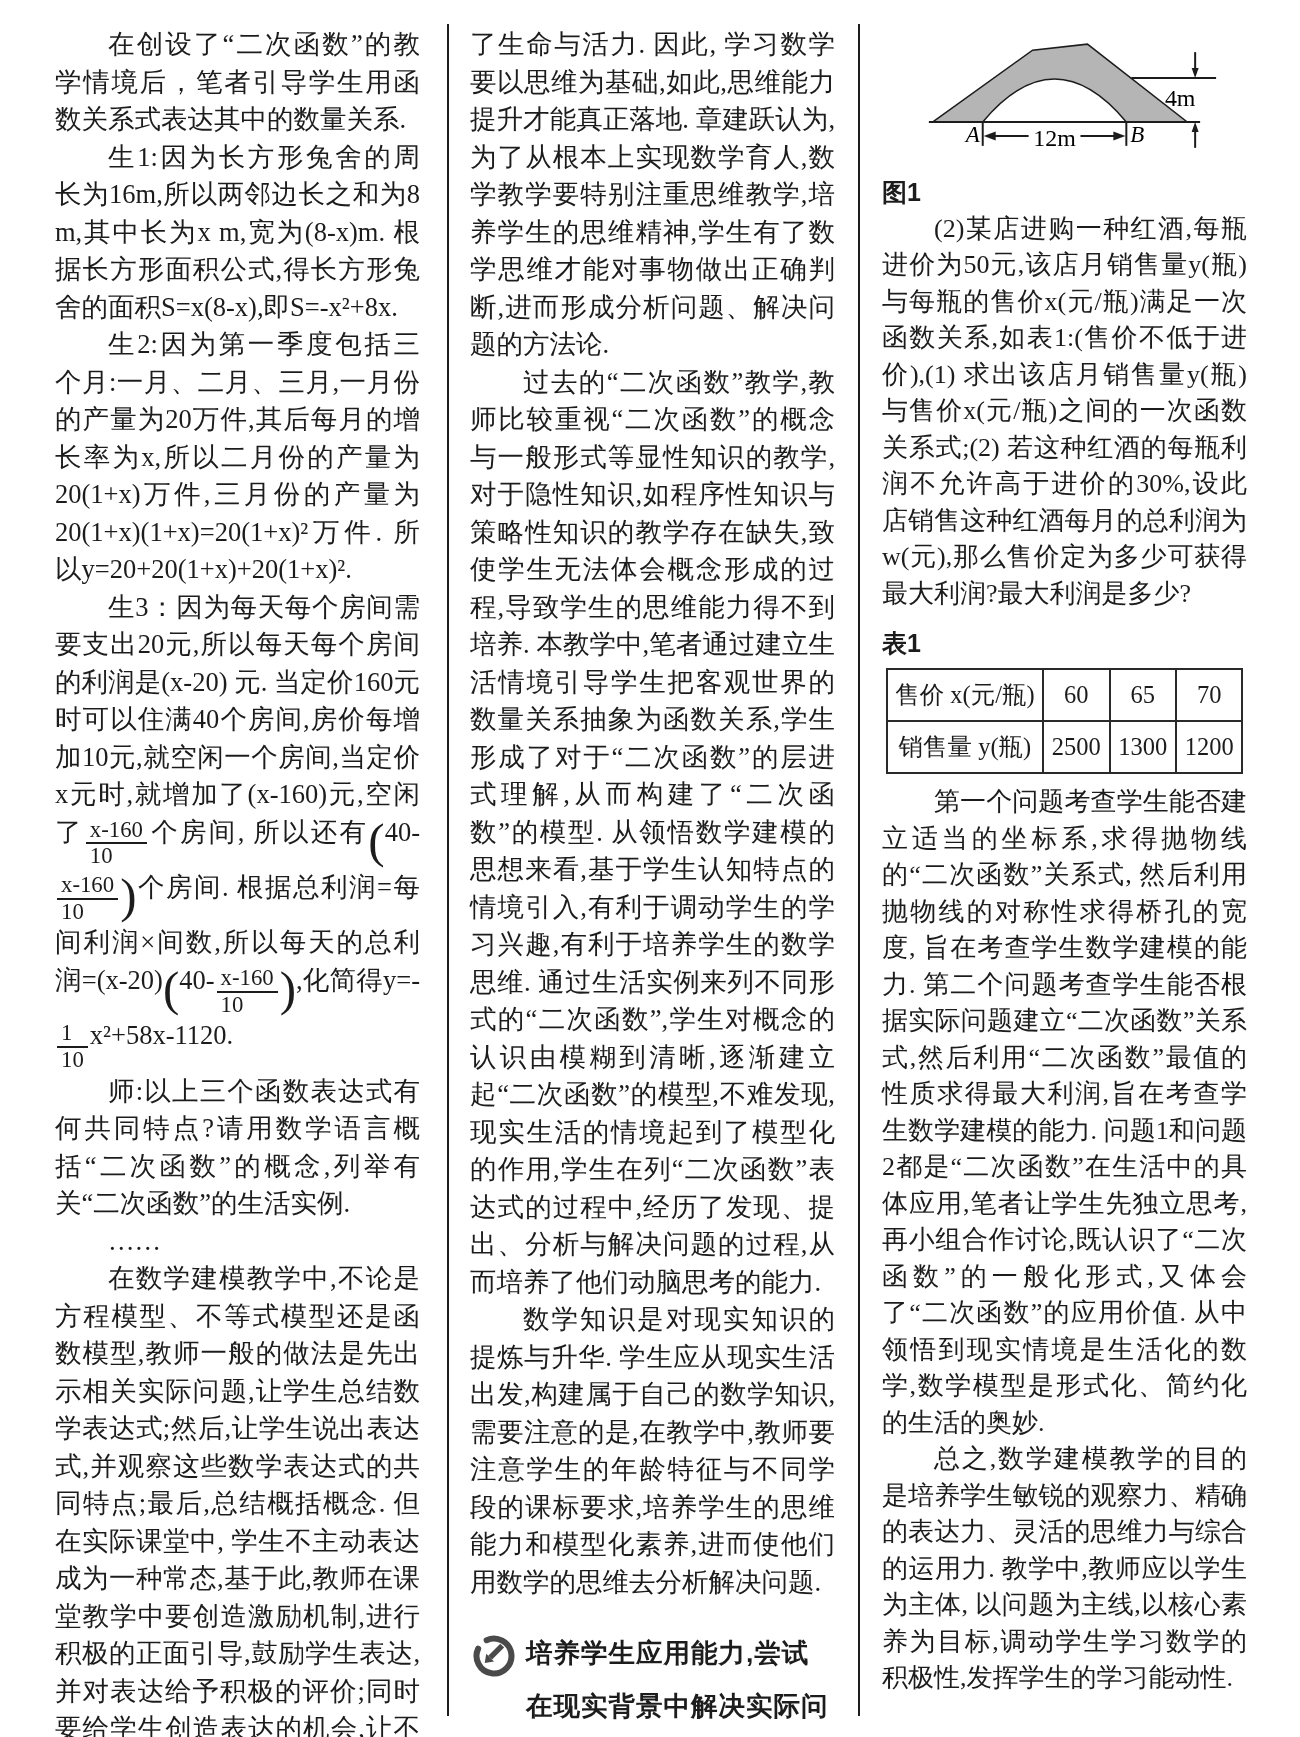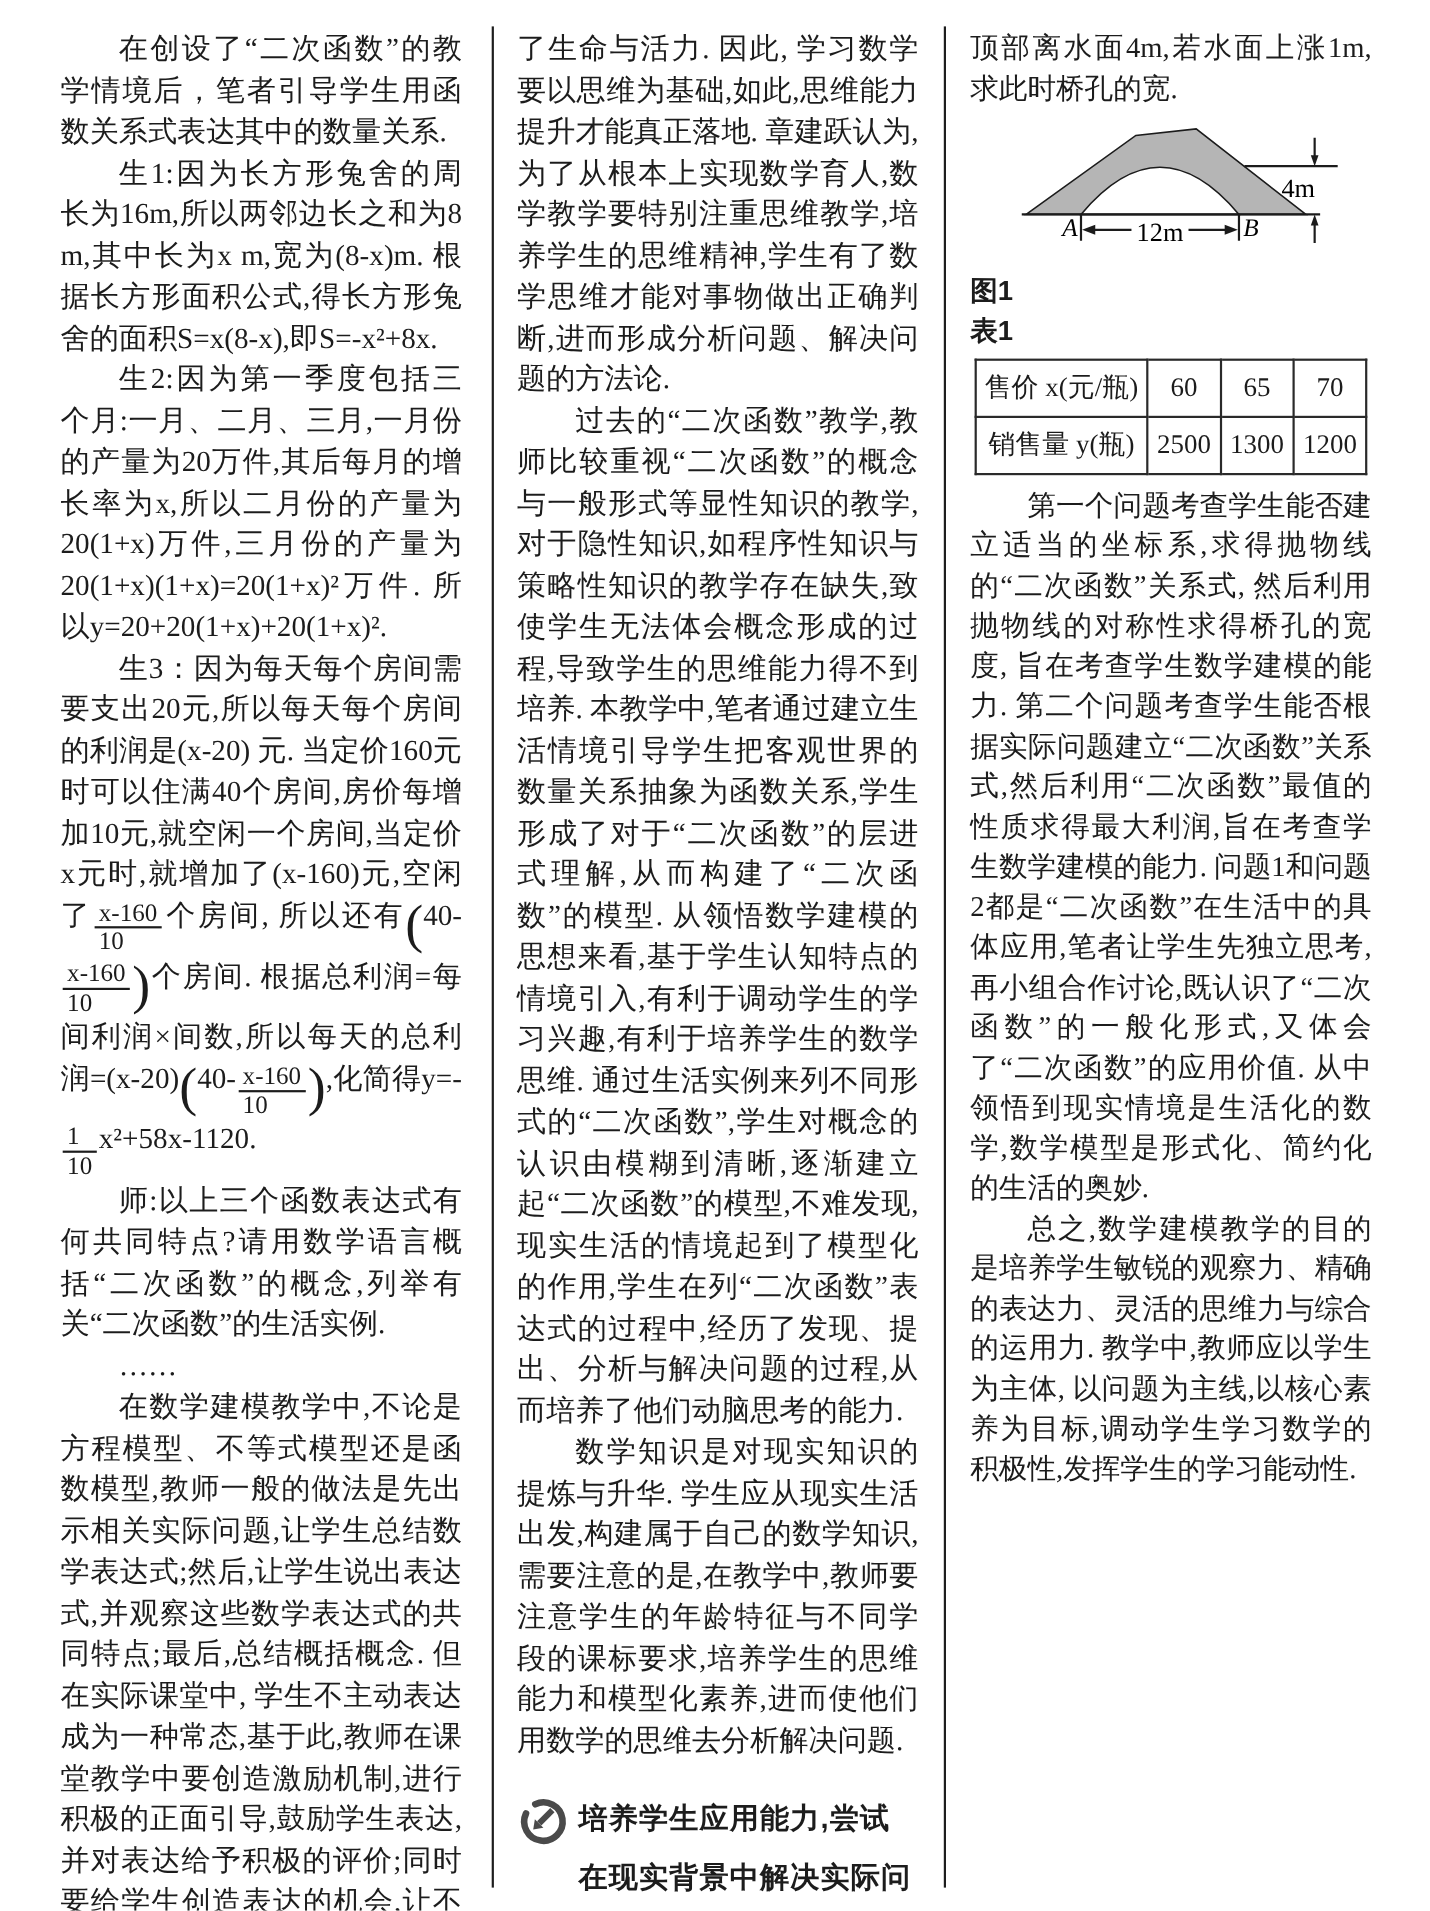--- a/index.html
+++ b/index.html
@@ -20,21 +20,21 @@
   
   .fr{display:inline-block;text-align:left;vertical-align:-1.0em;line-height:1.08;
       font-size:0.86em;margin:0 2px;text-indent:0;}
   .fr .num{display:block;border-bottom:2px solid #1c1c1c;padding:0 4px;}
   .fr .den{display:block;padding:0 4px;}
   .bigp{font-size:1.85em;vertical-align:-0.32em;line-height:0;}
   
   .figure{margin:8px 0 2px;text-align:center;text-indent:0;}
   .fig-caption,.tbl-caption{text-align:left;font-family:"Liberation Sans","DejaVu Sans",sans-serif;
       font-weight:bold;font-size:25px;line-height:34px;text-indent:0;}
-  .tbl-caption{margin-top:0;}
+  .tbl-caption{margin-top:14px;}
   
   table.t1{border-collapse:collapse;margin:8px auto 10px;width:98%;
            font-size:24.5px;line-height:30px;}
   table.t1 td{border:2px solid #2a2a2a;text-align:center;padding:10px 4px;}
   table.t1 td.lab{width:44%;}
   .c3{font-size:26px;line-height:36.5px;}
 </style>
 </head>
 <body>
 
@@ -69,21 +69,20 @@
         </svg>
       </span>
       <span class="ht">培养学生应用能力,尝试在现实背景中解决实际问题</span>
     </div>
 
   </div>
 
   <div class="vrule" style="left:858px;"></div>
 
   <div class="col c3" style="left:882px;">
-    <p class="cont">顶部离水面4m,若水面上涨1m,求此时桥孔的宽.</p>
 
     <div class="figure">
       <svg width="364" height="130" viewBox="0 0 365 130">
 
         <polygon points="50,88 150,16 205,10 305,88" fill="#b5b5b5" stroke="#1c1c1c" stroke-width="1.5"></polygon>
 
         <path d="M 100 88 Q 172 2 244 88 Z" fill="#ffffff" stroke="#1c1c1c" stroke-width="1.5"></path>
 
         <line x1="46" y1="88" x2="318" y2="88" stroke="#1c1c1c" stroke-width="2"></line>
 
@@ -102,20 +101,21 @@
         <line x1="249" y1="44" x2="334" y2="44" stroke="#1c1c1c" stroke-width="2"></line>
         <line x1="313" y1="18" x2="313" y2="40" stroke="#1c1c1c" stroke-width="2"></line>
         <polygon points="313,44 309.5,34 316.5,34" fill="#1c1c1c"></polygon>
         <line x1="313" y1="114" x2="313" y2="94" stroke="#1c1c1c" stroke-width="2"></line>
         <polygon points="313,88 309.5,98 316.5,98" fill="#1c1c1c"></polygon>
         <text x="298" y="72" text-anchor="middle" font-size="24" font-family="Liberation Serif,serif">4m</text>
       </svg>
       <div class="fig-caption">图1</div>
     </div>
 
+    <p>(2)某店进购一种红酒,每瓶进价为50元,该店月销售量y(瓶)与每瓶的售价x(元/瓶)满足一次函数关系,如表1:(售价不低于进价),(1) 求出该店月销售量y(瓶)与售价x(元/瓶)之间的一次函数关系式;(2) 若这种红酒的每瓶利润不允许高于进价的30%,设此店销售这种红酒每月的总利润为w(元),那么售价定为多少可获得最大利润?最大利润是多少?</p>
 
     <div class="tbl-caption">表1</div>
     <table class="t1">
       <tbody>
           <tr>
         <td class="lab">售价 x(元/瓶)</td>
         <td>60</td>
         <td>65</td>
         <td>70</td>
       </tr>

